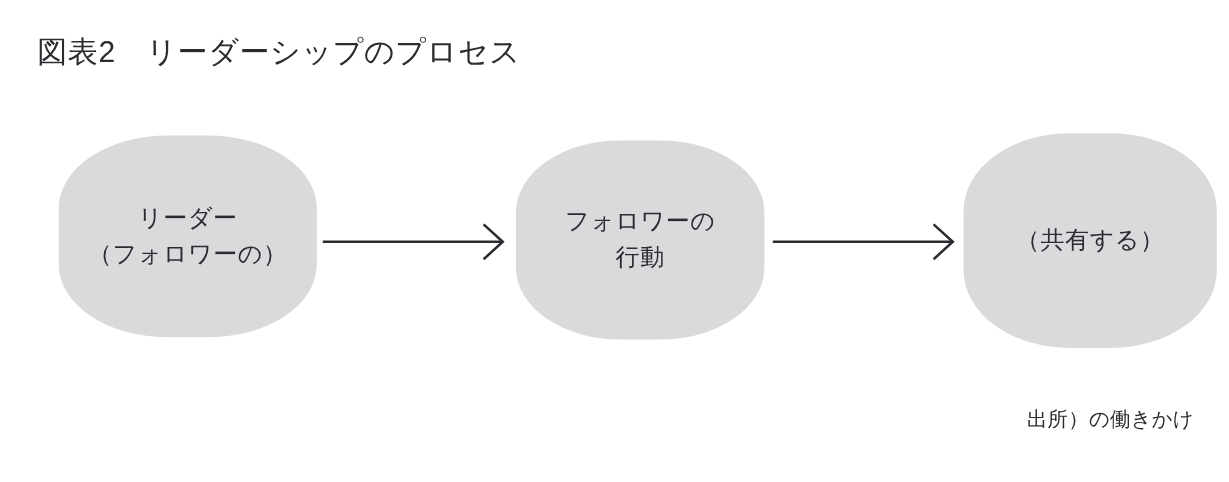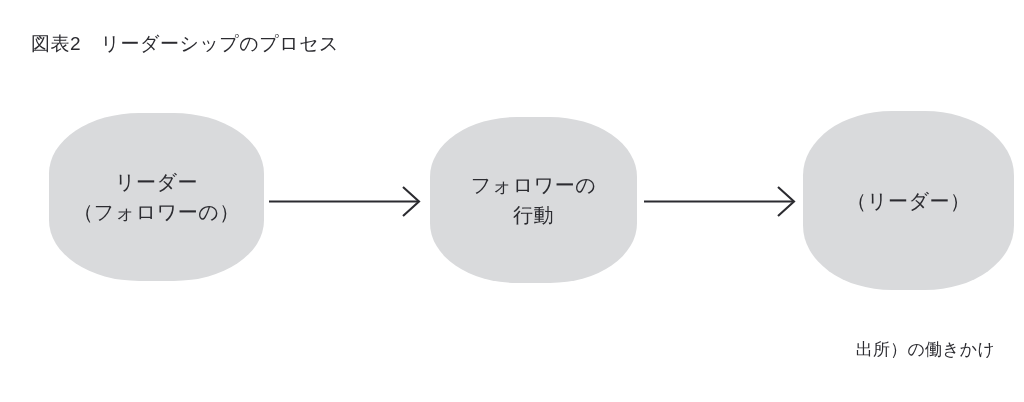--- a/index.html
+++ b/index.html
@@ -15,21 +15,21 @@
     font-family: "Liberation Sans", "DejaVu Sans", sans-serif;
     color: #2b2b30;
     -webkit-font-smoothing: antialiased;
   }
 
   
   #figure-title {
     position: absolute;
     left: 31px;
     top: 27px;
-    font-size: 19px;
+    font-size: 25px;
     line-height: 34px;
     letter-spacing: 0.5px;
     color: #2b2b30;
     white-space: pre;
     font-weight: 400;
   }
 
   
   #diagram {
     position: absolute;
@@ -126,18 +126,18 @@
     <span class="line">フォロワーの</span>
     <span class="line">行動</span>
   </div>
 
   <svg class="arrow-svg" id="arrow-2-wrap" viewBox="0 0 154 36">
     <line class="arrow-line" x1="1" y1="17.5" x2="150" y2="17.5"></line>
     <polyline class="arrow-head" points="135,3 151,17.5 135,32"></polyline>
   </svg>
 
   <div class="node" id="node-goal">
-    <span class="line">（リーダー）</span>
+    <span class="line">（共有する）</span>
   </div>
 
 </div>
 
 <div id="source-note">出所）の働きかけ</div>
 
 </body></html>

